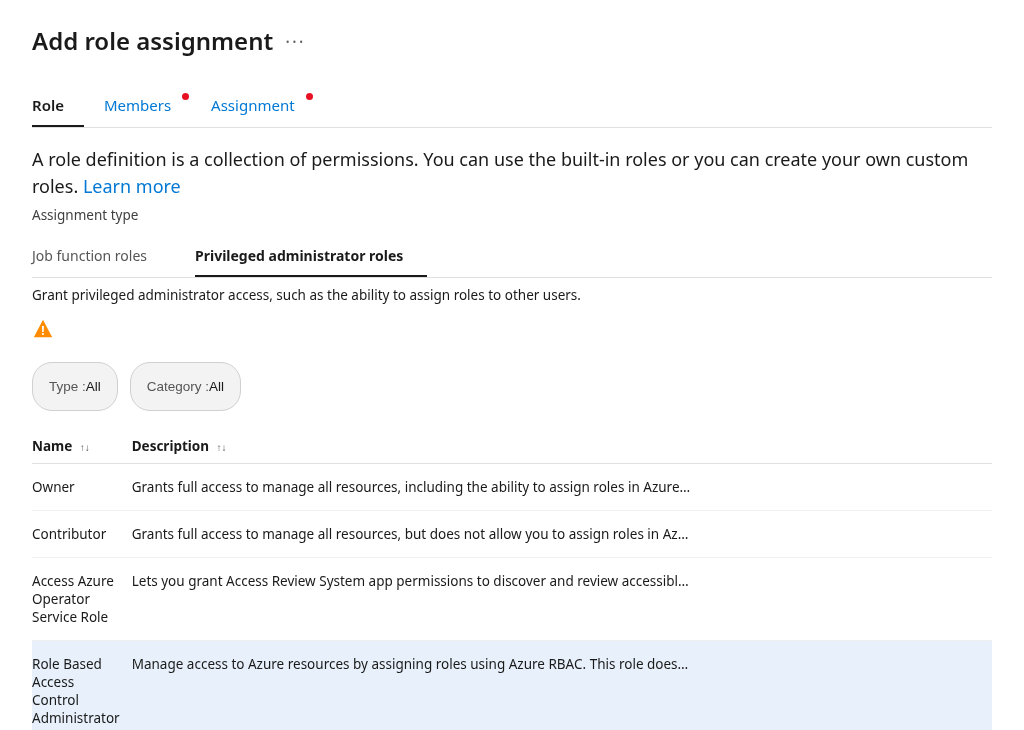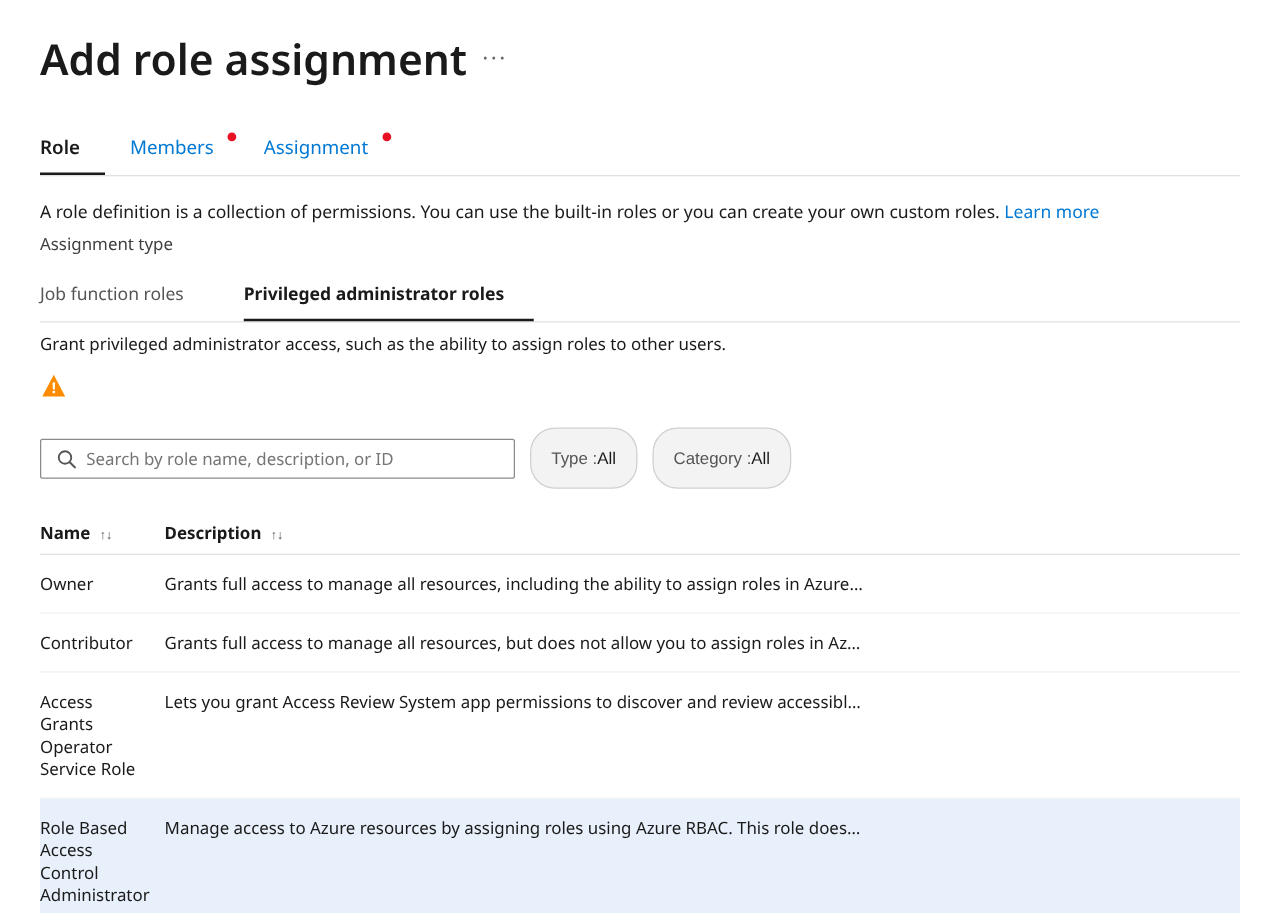--- a/index.html
+++ b/index.html
@@ -15,21 +15,21 @@
     }
 
     .page-header {
       display: flex;
       align-items: center;
       gap: 12px;
       margin-bottom: 28px;
     }
 
     .page-title {
-      font-size: 34px;
+      font-size: 24px;
       font-weight: 600;
       color: #1a1a1a;
     }
 
     .more-options {
       font-size: 18px;
       color: #666;
       cursor: pointer;
       letter-spacing: 2px;
     }
@@ -62,21 +62,21 @@
       position: absolute;
       top: 8px;
       right: 2px;
       width: 7px;
       height: 7px;
       background: #e81123;
       border-radius: 50%;
     }
 
     .description-text {
-      font-size: 14px;
+      font-size: 18px;
       color: #1a1a1a;
       margin-bottom: 6px;
       line-height: 1.5;
     }
 
     .description-text .learn-more {
       color: #0078d4;
       cursor: pointer;
     }
 
@@ -266,27 +266,20 @@
 <p class="grant-description">Grant privileged administrator access, such as the ability to assign roles to other users.</p>
 
 <div class="warning-box">
   <svg class="warning-icon" viewBox="0 0 24 24" xmlns="http://www.w3.org/2000/svg">
     <polygon points="12,2 22,21 2,21" fill="#ff8c00"></polygon>
     <text x="12" y="18" text-anchor="middle" font-size="13" font-weight="bold" fill="white">!</text>
   </svg>
 </div>
 
 <div class="search-filter-row">
-  <div class="search-box">
-    <svg class="search-icon-svg" width="16" height="16" viewBox="0 0 16 16" fill="none" xmlns="http://www.w3.org/2000/svg">
-      <circle cx="7" cy="7" r="5" stroke="#555" stroke-width="1.5"></circle>
-      <line x1="11" y1="11" x2="15" y2="15" stroke="#555" stroke-width="1.5" stroke-linecap="round"></line>
-    </svg>
-    <input type="text" placeholder="Search by role name, description, or ID" style="">
-  </div>
   <button class="filter-btn">
     <span class="label">Type : </span>
     <span class="value">All</span>
   </button>
   <button class="filter-btn">
     <span class="label">Category : </span>
     <span class="value">All</span>
   </button>
 </div>
 
@@ -310,21 +303,21 @@
           <span class="desc-text">Grants full access to manage all resources, including the ability to assign roles in Azure RBAC.</span>
         </td>
   </tr>
       <tr>
     <td class="name-col">Contributor</td>
     <td class="desc-col">
           <span class="desc-text">Grants full access to manage all resources, but does not allow you to assign roles in Azure RBAC.</span>
         </td>
   </tr>
       <tr>
-    <td class="name-col">Access Grants Operator Service Role</td>
+    <td class="name-col">Access Azure Operator Service Role</td>
     <td class="desc-col">
           <span class="desc-text">Lets you grant Access Review System app permissions to discover and review accessible resources.</span>
         </td>
   </tr>
       <tr class="selected">
     <td class="name-col">Role Based Access Control Administrator</td>
     <td class="desc-col">
           <span class="desc-text">Manage access to Azure resources by assigning roles using Azure RBAC. This role does not allow you to manage access using other ways, such as Azure Policy.</span>
         </td>
   </tr>

